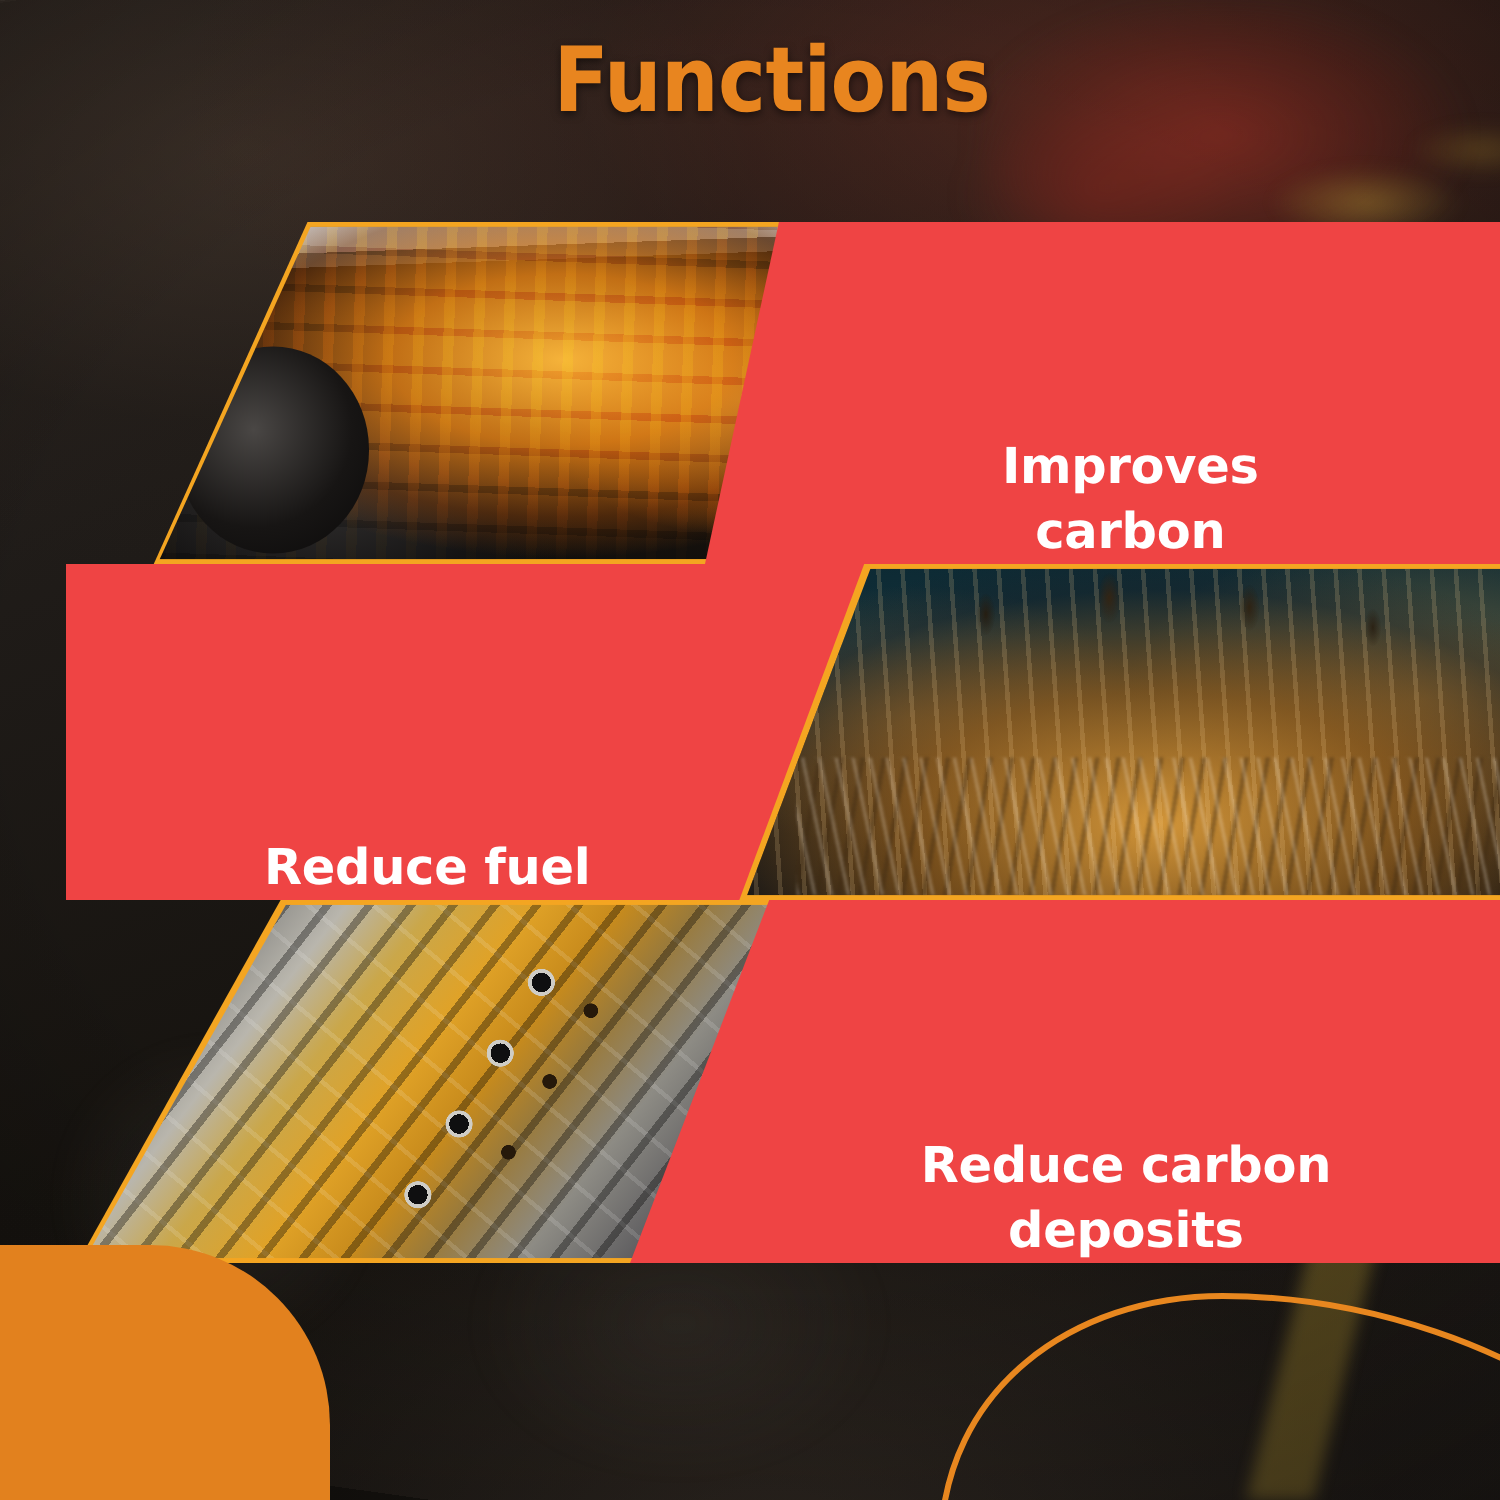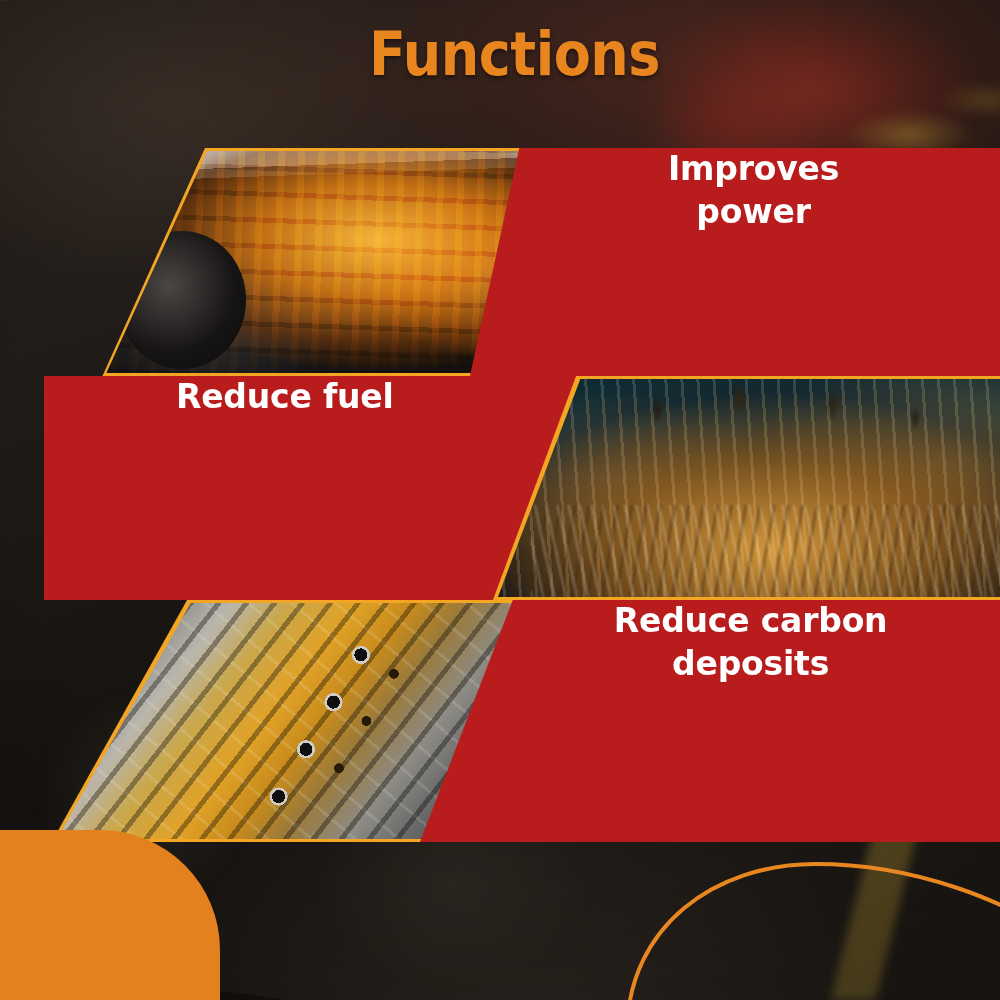--- a/index.html
+++ b/index.html
@@ -70,22 +70,22 @@
   
   .row{position:absolute;left:0;width:1000px;}
   .row1{top:148px;height:228px;}
   .row2{top:376px;height:224px;margin-left:44px;}
   .row3{top:600px;height:242px;}
 
   .panel{position:absolute;top:0;height:100%;}
 
   
   .slab{
-    background:#b91c1c;
-    display:flex;align-items:flex-start;
+    background:#ef4444;
+    display:flex;align-items:flex-end;
     box-sizing:border-box;
   }
   .slab-label{
     color:#ffffff;font-weight:700;
     font-size:33px;line-height:1.30;
     text-align:center;width:100%;
     font-family:"DejaVu Sans", sans-serif;
     letter-spacing:-0.2px;
   }
 
@@ -263,21 +263,21 @@
   <div class="row row1">
     <div class="panel imgpanel r1-img">
       <div class="frame"></div>
       <div class="inner">
         <div class="art art-engine"></div>
       </div>
     </div>
     <div class="panel slab r1-slab">
       <div class="slab-label">
         <span>Improves</span><br>
-        <span>power</span>
+        <span>carbon</span>
       </div>
     </div>
   </div>
 
   <div class="row row2">
     <div class="panel slab r2-slab">
       <div class="slab-label">
         <span>Reduce fuel</span><br>
       </div>
     </div>

